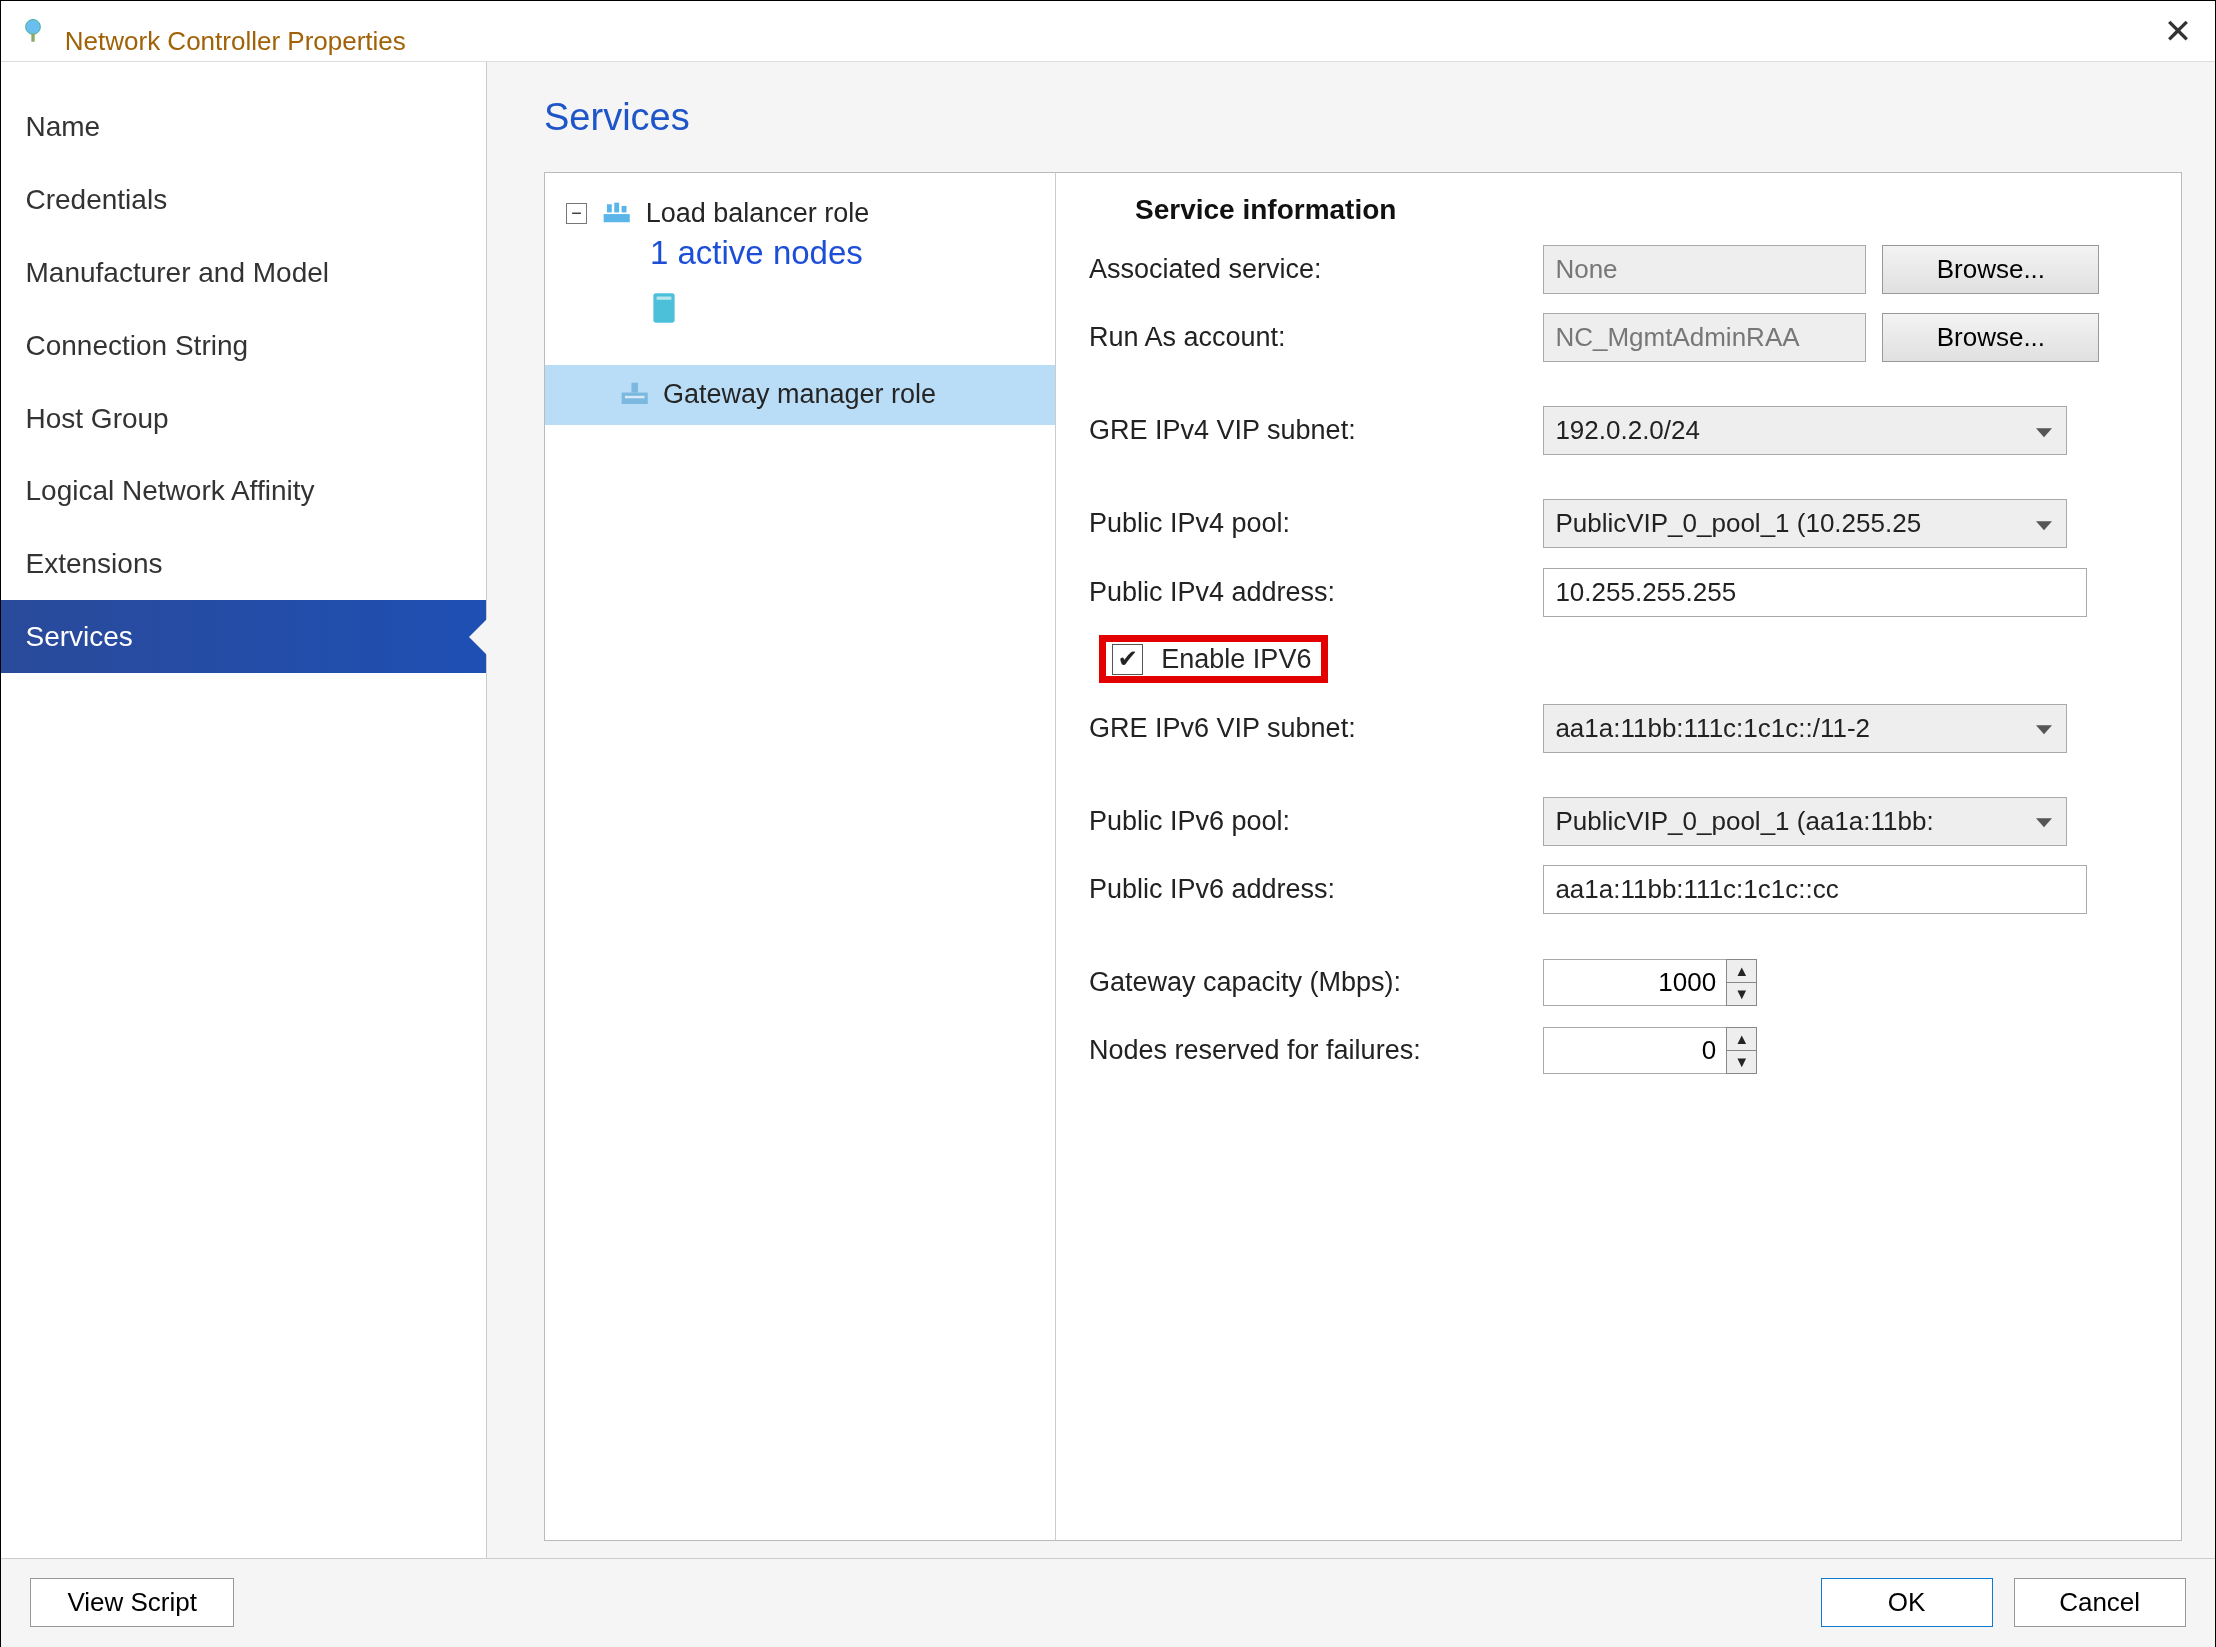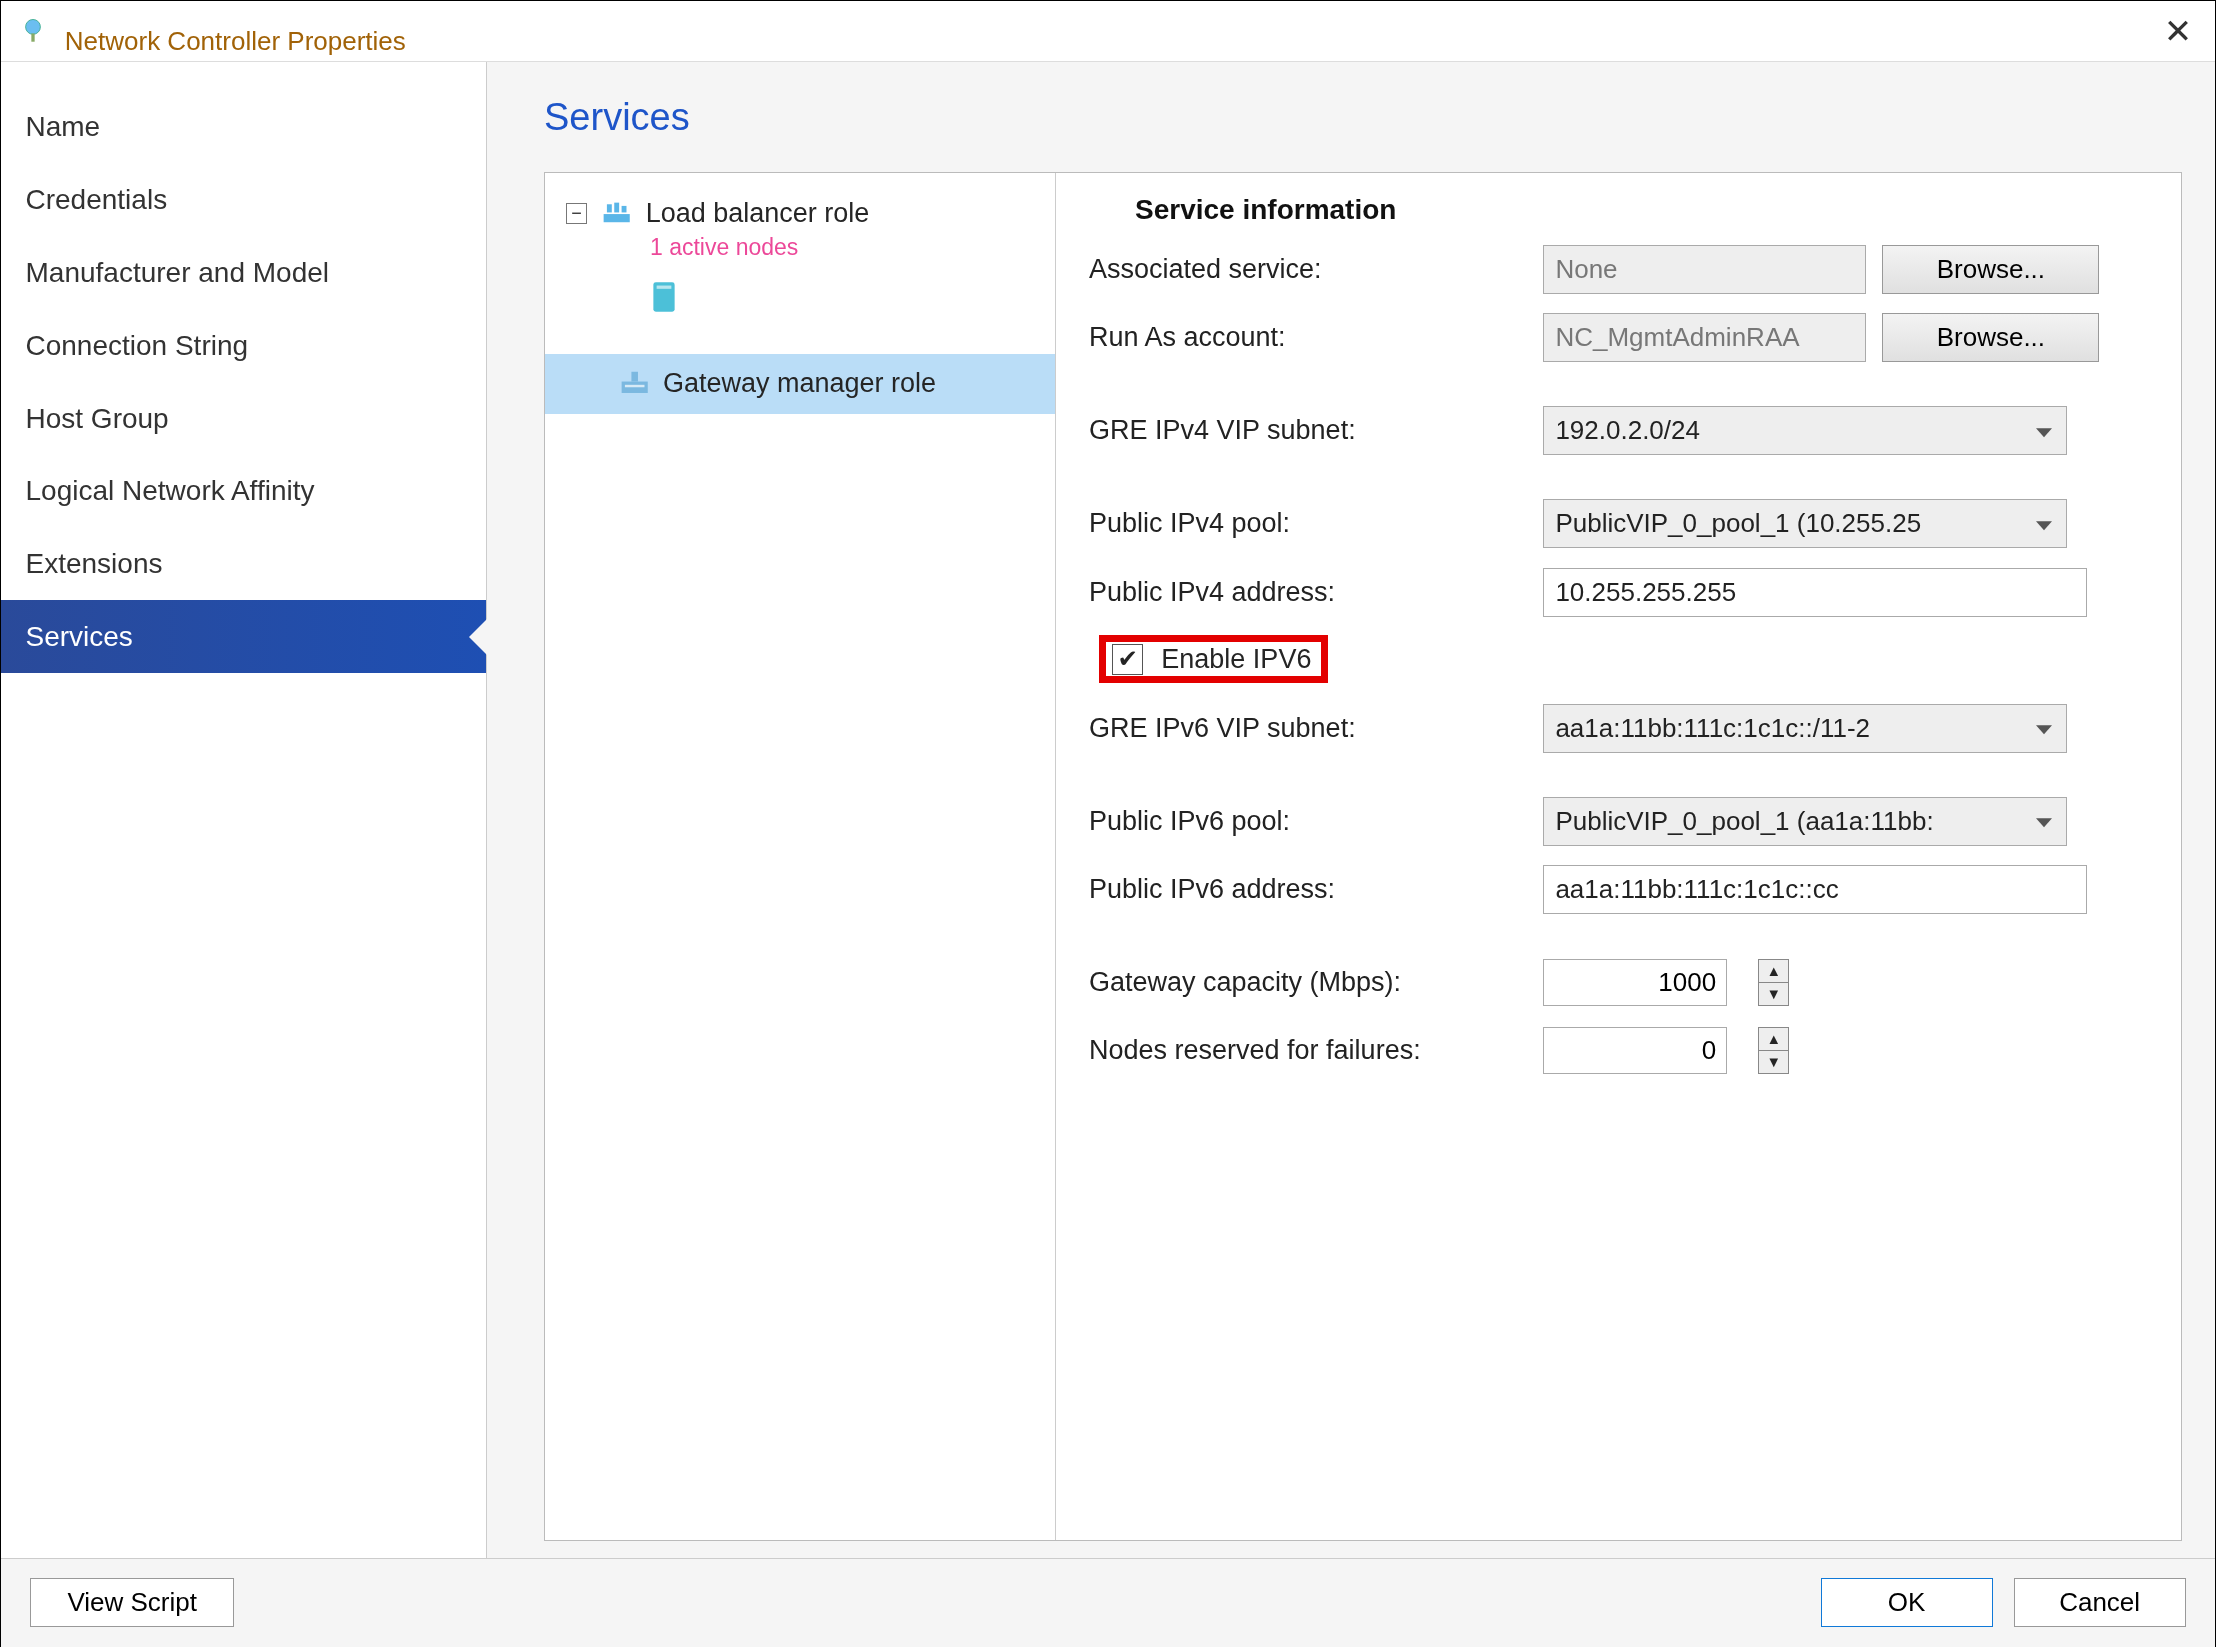--- a/index.html
+++ b/index.html
@@ -108,21 +108,21 @@
     width:21px;height:21px;border:0.8px solid #777;
     display:flex;align-items:center;justify-content:center;
     font-size:18px;margin-right:14.7px;
     line-height:1;
   }
   .tree-icon{
     width:31px;height:31px;margin-right:13px;
     display:flex;align-items:center;justify-content:center;
   }
   .tree-sub{
-    font-size:23px;color:#ec4899;padding-left:105px;margin-top:1.6px;
+    font-size:33px;color:#1d4ed8;padding-left:105px;margin-top:1.6px;
   }
   .tree-node-icon{padding-left:105px;margin-top:18px;}
   .tree-row.indent{padding-left:74px;}
 
   .form {
     flex:1;
     padding: 21px 23px 8.2px 33px;
   }
   .section-header{
     font-size:28px;font-weight:700;color:#111;
@@ -174,21 +174,21 @@
     width:184px;height:47px;text-align:right;font-size:26px;
     border:0.8px solid #aaa;padding-right:9.8px;font-family:inherit;
   }
   .spinner{
     display:inline-flex;flex-direction:column;border:0.8px solid #888;
     height:47px;width:31px;margin-left:-0.8px;vertical-align:top;
   }
   .spinner div{flex:1;display:flex;align-items:center;justify-content:center;
     font-size:14.7px;background:#eee;border-bottom:0.8px solid #888;cursor:pointer;}
   .spinner div:last-child{border-bottom:none;}
-  .numwrap{display:inline-flex;align-items:flex-start;gap:32px;}
+  .numwrap{display:inline-flex;align-items:flex-start;}
 
   .footer {
     border-top:0.8px solid #ccc;
     background:#f5f5f5;
     padding:19.6px 29.4px;
     display:flex;align-items:center;
   }
   .footer-btn{
     height:49px;font-size:26px;padding:0 36px;
     background:#fff;border:0.8px solid #999;cursor:pointer;font-family:inherit;

